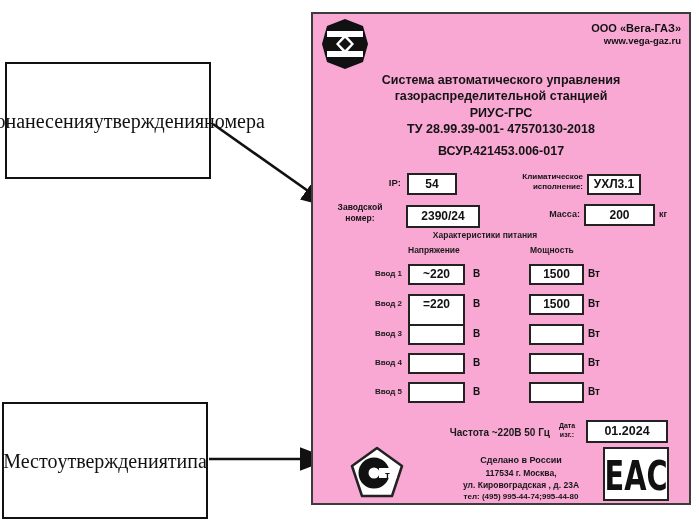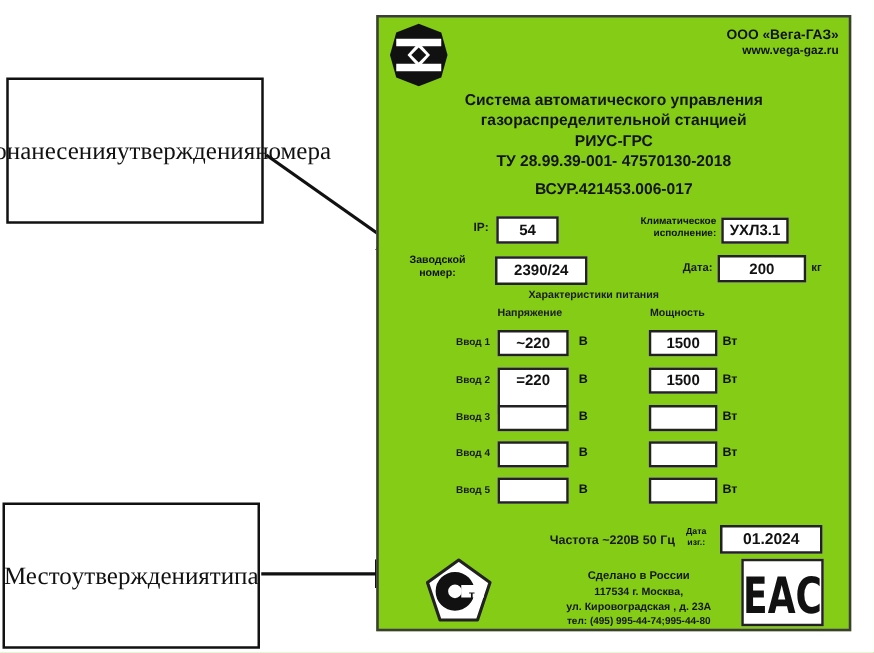--- a/index.html
+++ b/index.html
@@ -9,22 +9,22 @@
   }
   
   .callout {
     position:absolute; border:2.5px solid #111; background:#fff; box-sizing:border-box;
     display:flex; justify-content:center; align-items:center;
     font-family:"Liberation Serif", serif; font-size:20px; line-height:28px;
     text-align:center; color:#111;
   }
   
   .plate {
-    position:absolute; left:301px; top:12px; width:380px; height:493px;
-    border:2px solid #3c3c3c; background:#84cc16; box-sizing:border-box;
+    position:absolute; left:311px; top:12px; width:380px; height:493px;
+    border:2px solid #3c3c3c; background:#f9a8d4; box-sizing:border-box;
   }
   .plate * { box-sizing:border-box; }
   .abs { position:absolute; }
   .b { font-weight:bold; }
   .vbox {
     position:absolute; border:2px solid #222; background:#fff;
     font-weight:bold; font-size:12px; text-align:center; color:#111;
   }
   .lbl { position:absolute; font-weight:bold; color:#1a1a1a; }
   .title-line { position:absolute; left:0; right:0; text-align:center; font-weight:bold; font-size:12.5px; color:#141414; }
@@ -88,21 +88,21 @@
       <div>Климатическое</div>
       <div>исполнение:</div>
     </div>
     <div class="vbox" style="left:274px; top:160px; width:54px; height:21px; line-height:17px;">УХЛ3.1</div>
 
     <div class="abs" style="left:7px; width:80px; top:188px; text-align:center; font-size:8.5px; font-weight:bold; line-height:10.5px;">
       <div>Заводской</div>
       <div>номер:</div>
     </div>
     <div class="vbox" style="left:93px; top:191px; width:74px; height:23px; line-height:19px;">2390/24</div>
-    <div class="lbl" style="left:210px; width:57px; top:195px; text-align:right; font-size:9px;">Дата:</div>
+    <div class="lbl" style="left:210px; width:57px; top:195px; text-align:right; font-size:9px;">Масса:</div>
     <div class="vbox" style="left:271px; top:190px; width:71px; height:22px; line-height:18px;">200</div>
     <div class="lbl" style="left:346px; top:195px; font-size:9px;">кг</div>
 
     <div class="lbl" style="left:72px; width:200px; top:216px; text-align:center; font-size:8.5px;">Характеристики питания</div>
     <div class="lbl" style="left:95px; top:231px; font-size:8.5px;">Напряжение</div>
     <div class="lbl" style="left:217px; top:231px; font-size:8.5px;">Мощность</div>
 
     <div class="lbl" style="left:20px; width:69px; top:255px; text-align:right; font-size:8px;">Ввод 1</div>
     <div class="vbox" style="left:95px; top:250px; width:57px; height:21px; line-height:17px;">~220</div>
     <div class="unit" style="left:160px; top:254px;">В</div>

